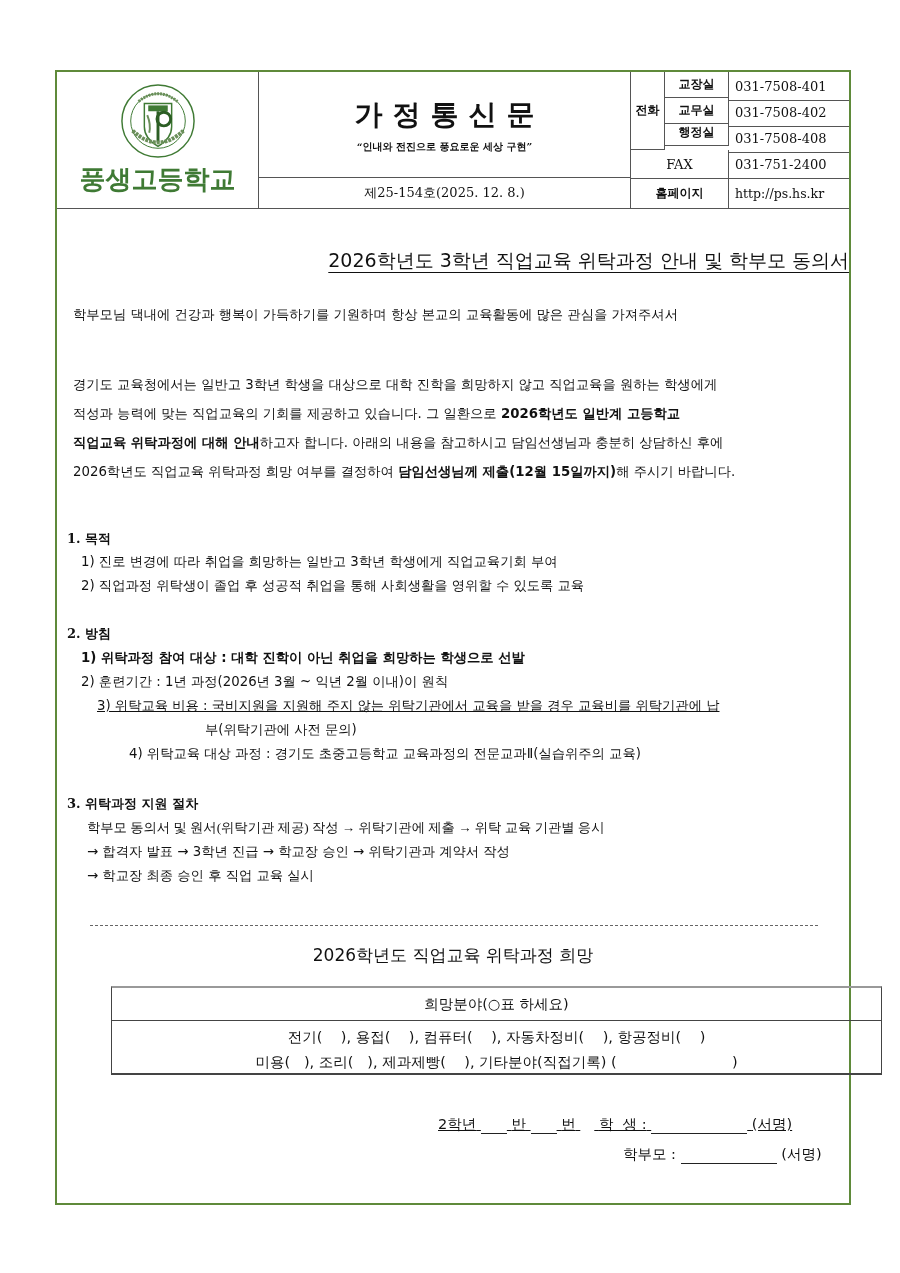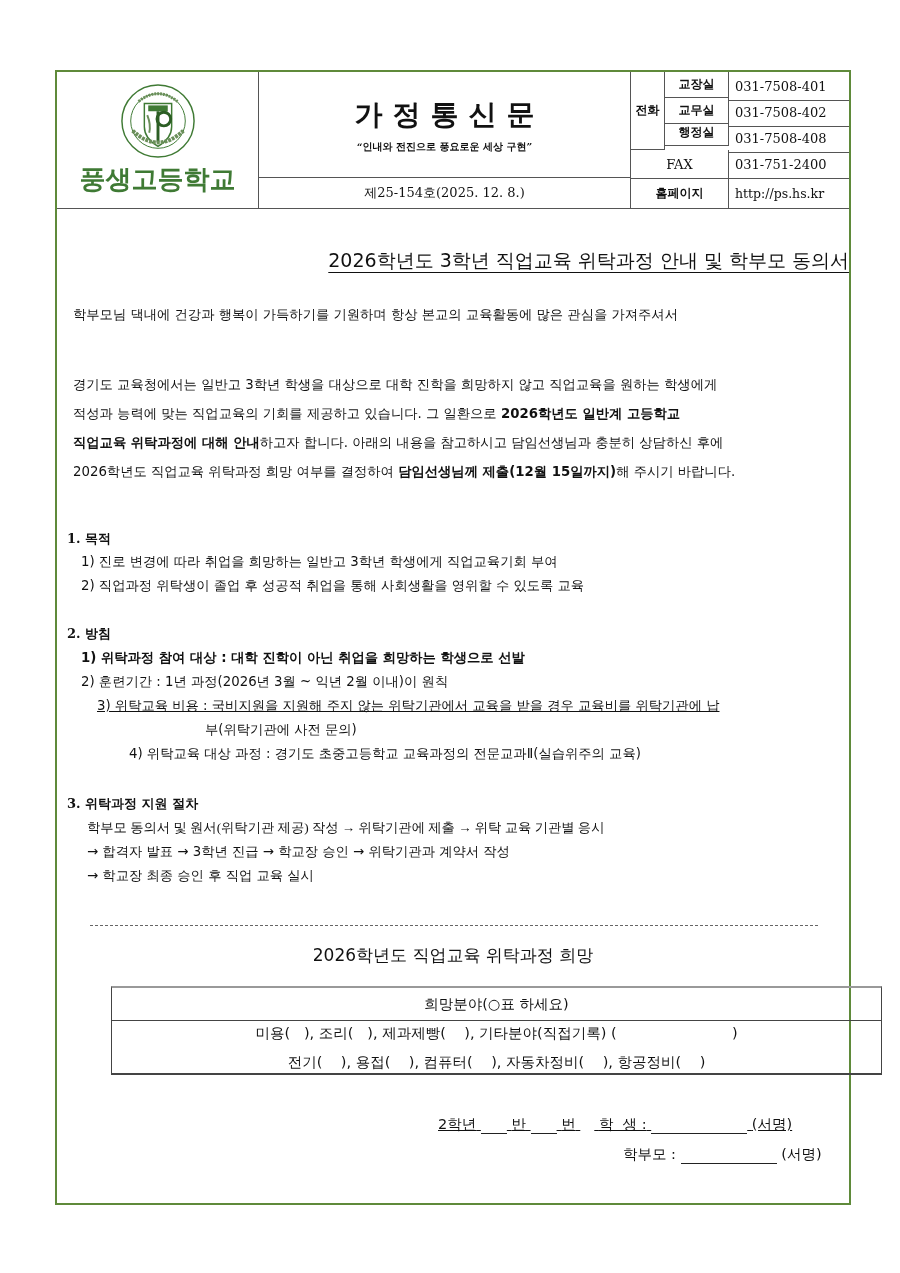--- a/index.html
+++ b/index.html
@@ -106,22 +106,22 @@
   <div class="item" style="left:30px; top:747px;font-family:Liberation Serif, serif;">학부모 동의서 및 원서(위탁기관 제공) 작성 → 위탁기관에 제출 → 위탁 교육 기관별 응시</div>
   <div class="item" style="left:30px; top:771px;">→ 합격자 발표 → 3학년 진급 → 학교장 승인 → 위탁기관과 계약서 작성</div>
   <div class="item" style="left:30px; top:795px;">→ 학교장 최종 승인 후 직업 교육 실시</div>
 
   <div class="dash-line"></div>
 
   <div class="form-title">2026학년도 직업교육 위탁과정 희망</div>
 
   <div class="choice-table">
     <div class="choice-head">희망분야(○표 하세요)</div>
+    <div class="choice-row" style="margin-top:4px; white-space:pre;">전기(    ), 용접(    ), 컴퓨터(    ), 자동차정비(    ), 항공정비(    )</div>
     <div class="choice-row" style="white-space:pre;">미용(   ), 조리(   ), 제과제빵(    ), 기타분야(직접기록) (                         )</div>
-    <div class="choice-row" style="margin-top:4px; white-space:pre;">전기(    ), 용접(    ), 컴퓨터(    ), 자동차정비(    ), 항공정비(    )</div>
   </div>
 
   <div class="sig" style="left:381px; top:1043px;text-decoration:underline;">
     <span>2학년</span>
     <span class="blank" style="width:26px;"></span>
     <span>반</span>
     <span class="blank" style="width:26px;"></span>
     <span>번</span>
     <span style="display:inline-block; width:14px;"></span>
     <span style="white-space:pre;">학  생 :</span>

